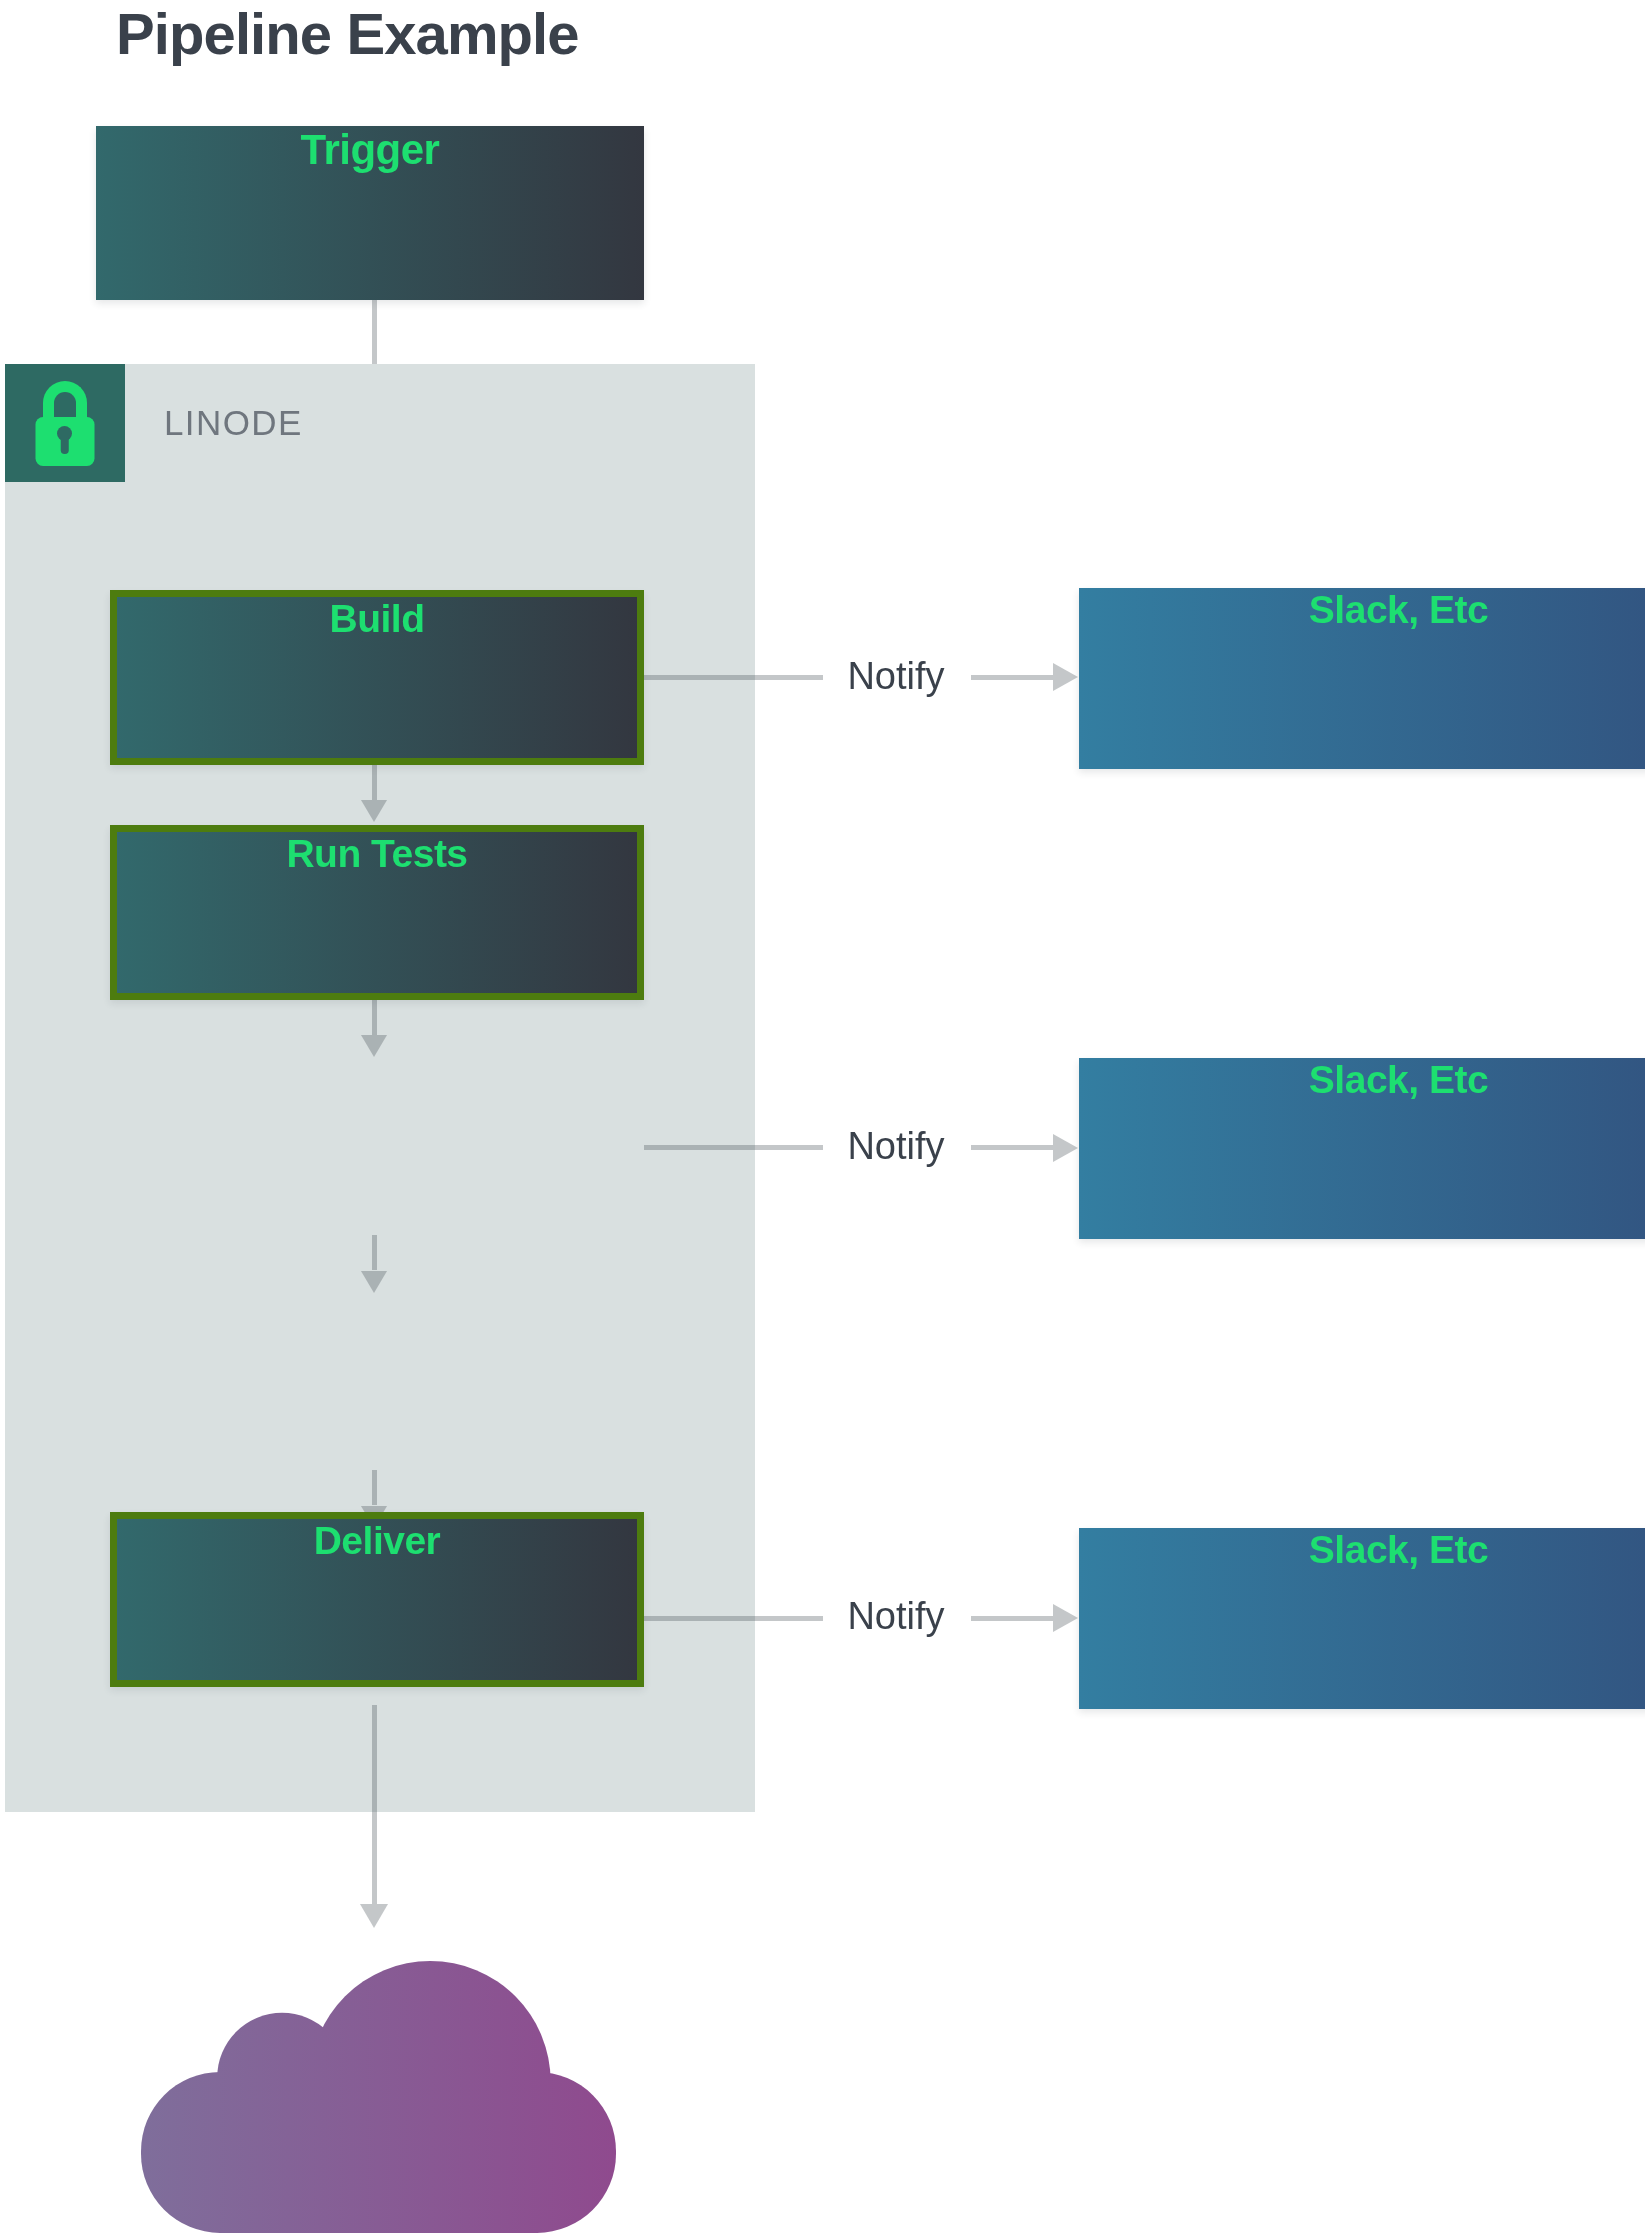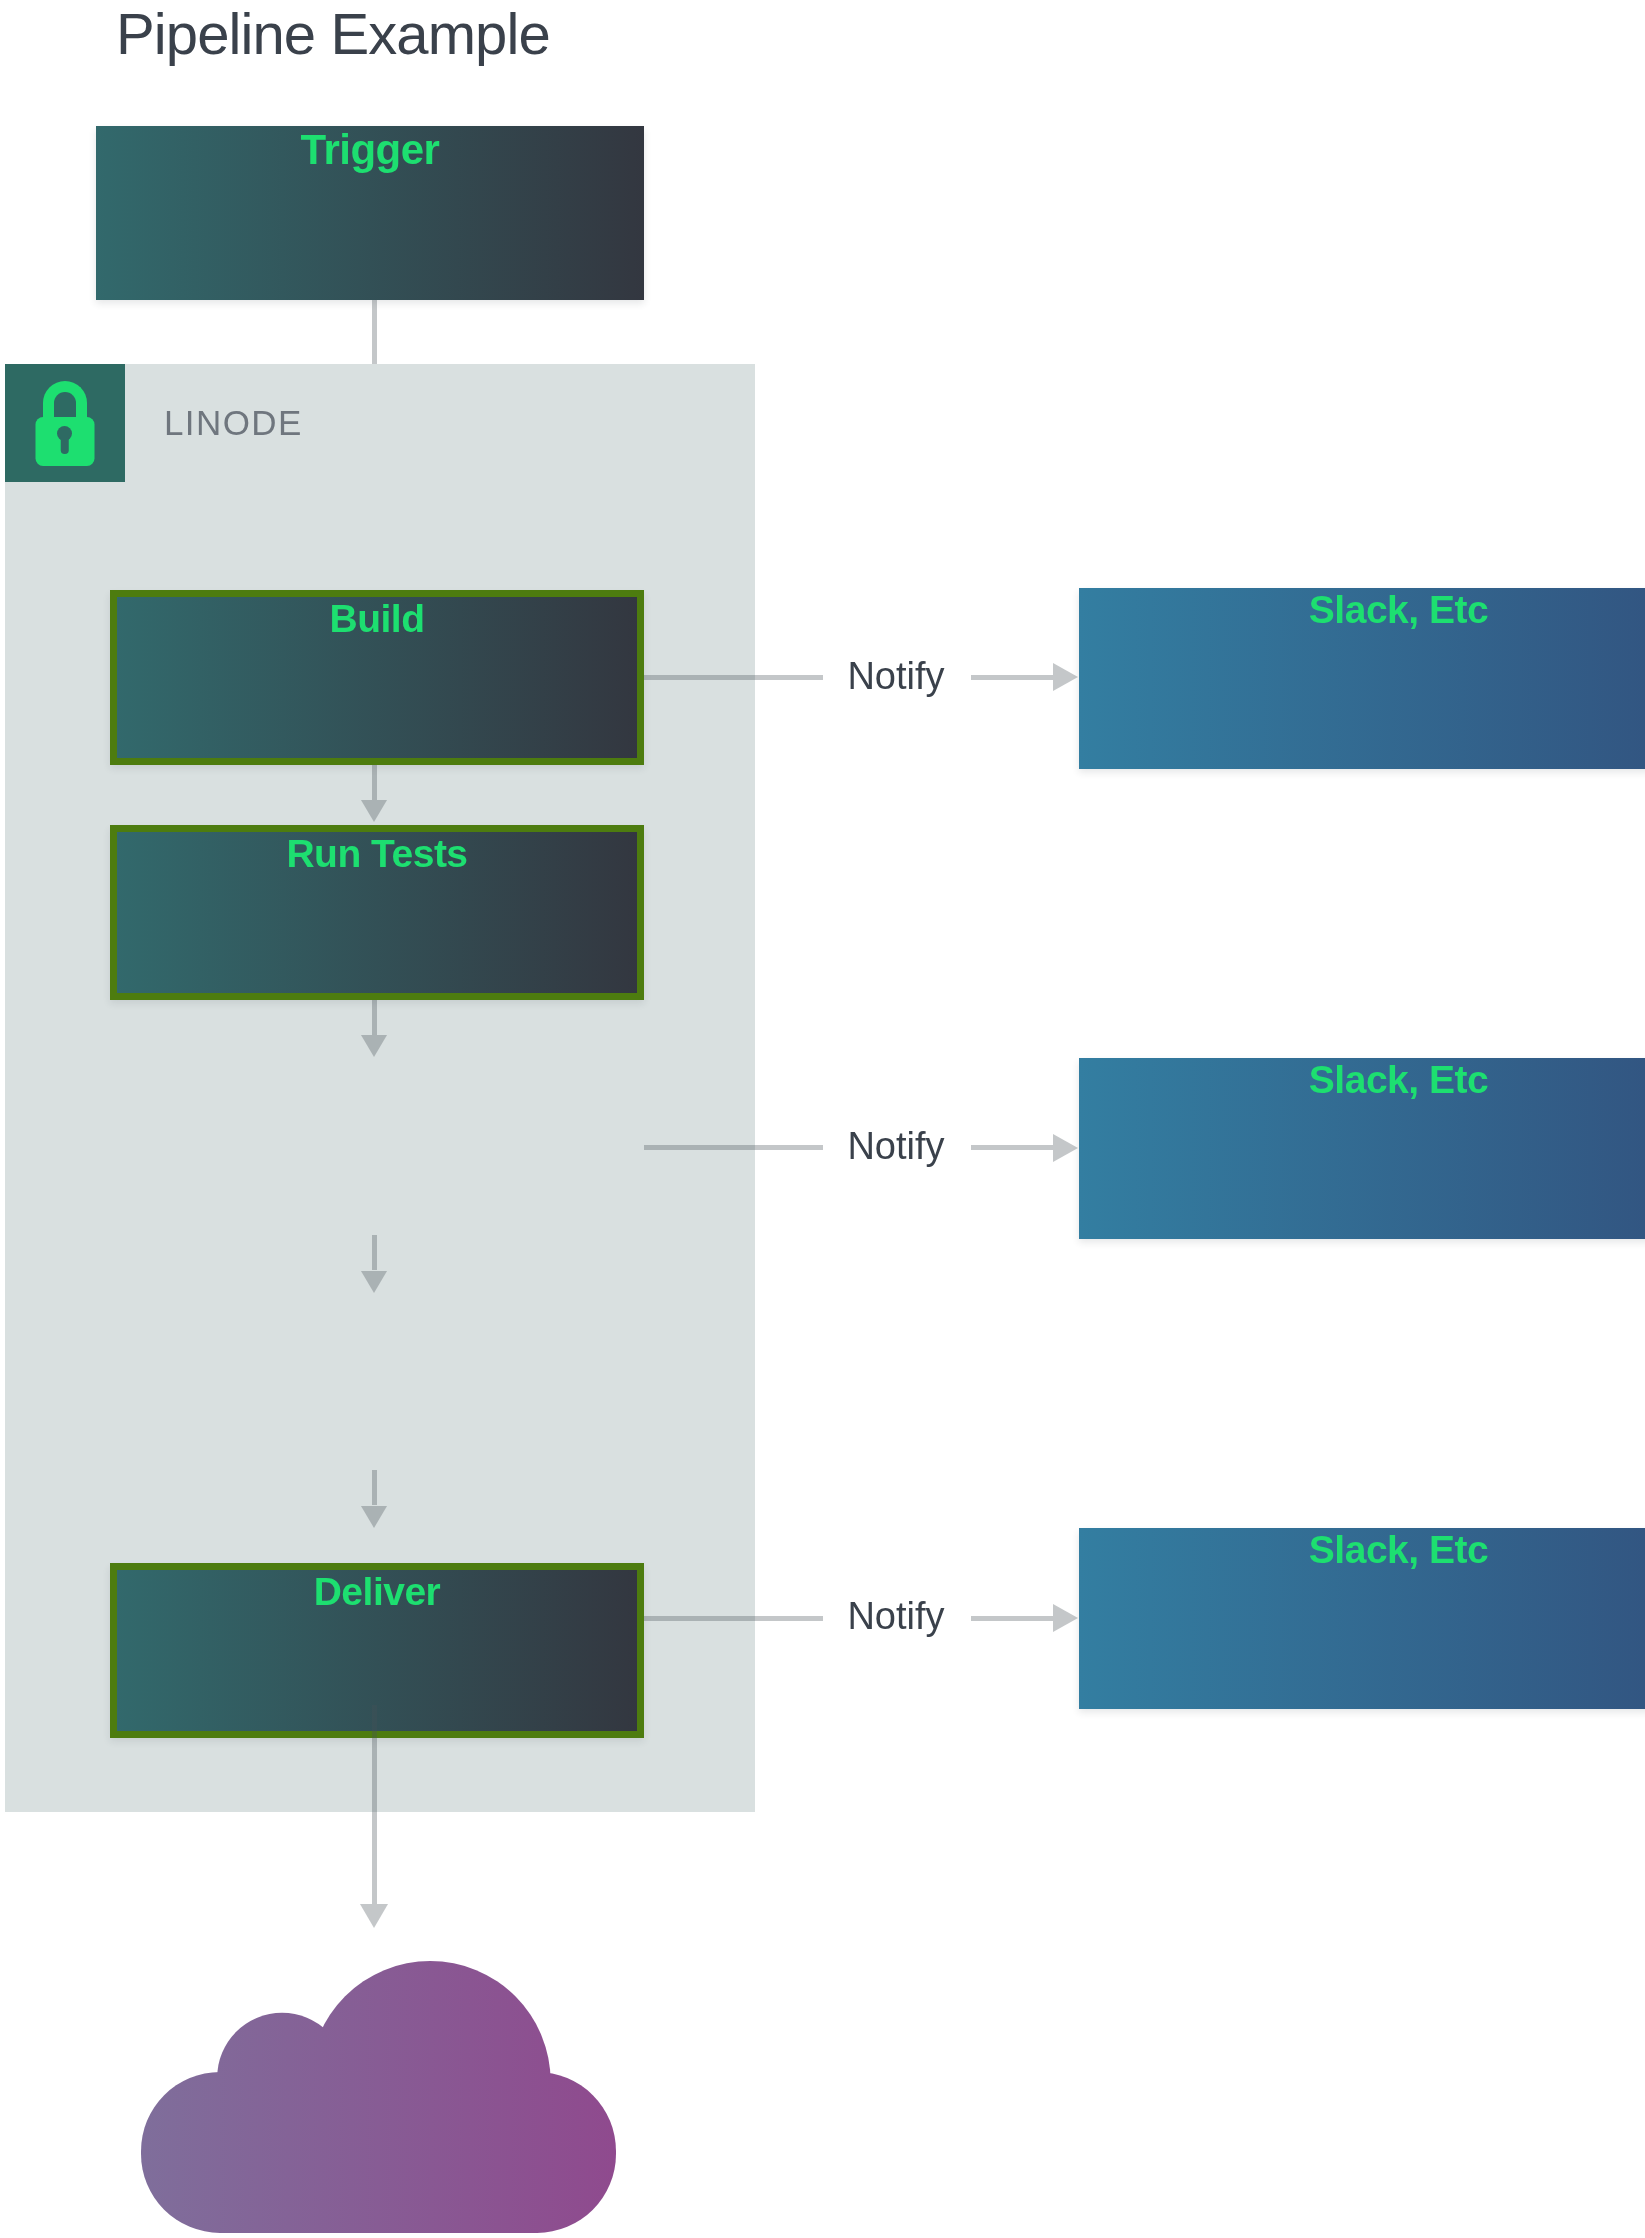--- a/index.html
+++ b/index.html
@@ -2,21 +2,21 @@
 <html style="--accent_green: #1ddf70; --title_text: #3a414b; --notify_text: #3a414b; --linode_text: #6f767e; --container_bg: #d9e0e0; --lock_tile_bg: #2e6a63; --stage_grad_left: #32696c; --stage_grad_right: #333740; --slack_grad_left: #337ea1; --slack_grad_right: #32517e; --cloud_grad_left: #7f6e9b; --cloud_grad_right: #8f4a8e; --arrow: rgba(70,80,86,0.32);font-size:7.5px"><head>
 <meta charset="utf-8">
 <style>
   html,body{margin:0;padding:0;background:#ffffff;}
   .page{
     position:relative;width:1645px;height:2239px;background:#ffffff;overflow:hidden;
     font-family:"Liberation Sans",sans-serif;
   }
   .title{
     position:absolute;left:116px;top:0.9px;margin:0;
-    font-size:58px;font-weight:normal;letter-spacing:-0.9px;line-height:1.15;
+    font-size:58px;font-weight:bold;letter-spacing:-0.9px;line-height:1.15;
     color:var(--title_text);
   }
   
   .node{
     position:absolute;display:flex;align-items:flex-start;justify-content:center;
     box-shadow:0 3.8px 7.5px rgba(40,50,60,0.12);
   }
   .node .lbl{
     font-weight:bold;font-size:39px;color:var(--accent_green);letter-spacing:-0.5px;
   }
@@ -137,21 +137,21 @@
   <div class="vhead" style="left:361px;top:1035px"></div>
 
 
   <div class="vline" style="left:372px;top:1235px;height:35px"></div>
   <div class="vhead" style="left:361px;top:1271px"></div>
 
 
   <div class="vline" style="left:372px;top:1470px;height:35px"></div>
   <div class="vhead" style="left:361px;top:1506px"></div>
 
-  <div class="frame" style="top:1563px">
+  <div class="frame" style="top:1512px">
     <div class="node stage">
       <span class="lbl">Deliver</span>
     </div>
   </div>
 
   <div class="hline" style="left:644px;top:675px;width:179px"></div>
   <div class="notify" style="left:823px;top:655px">Notify</div>
   <div class="hline" style="left:971px;top:675px;width:82px"></div>
   <div class="rhead" style="left:1053px;top:663px"></div>
   <div class="node slack" style="top:588px">

